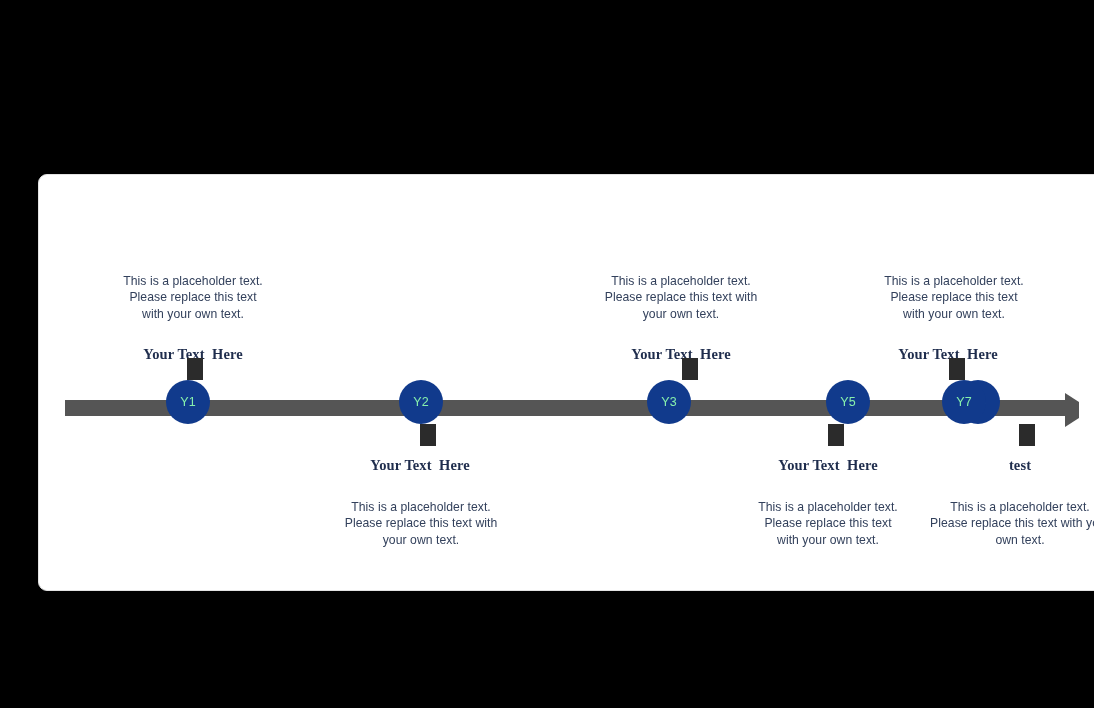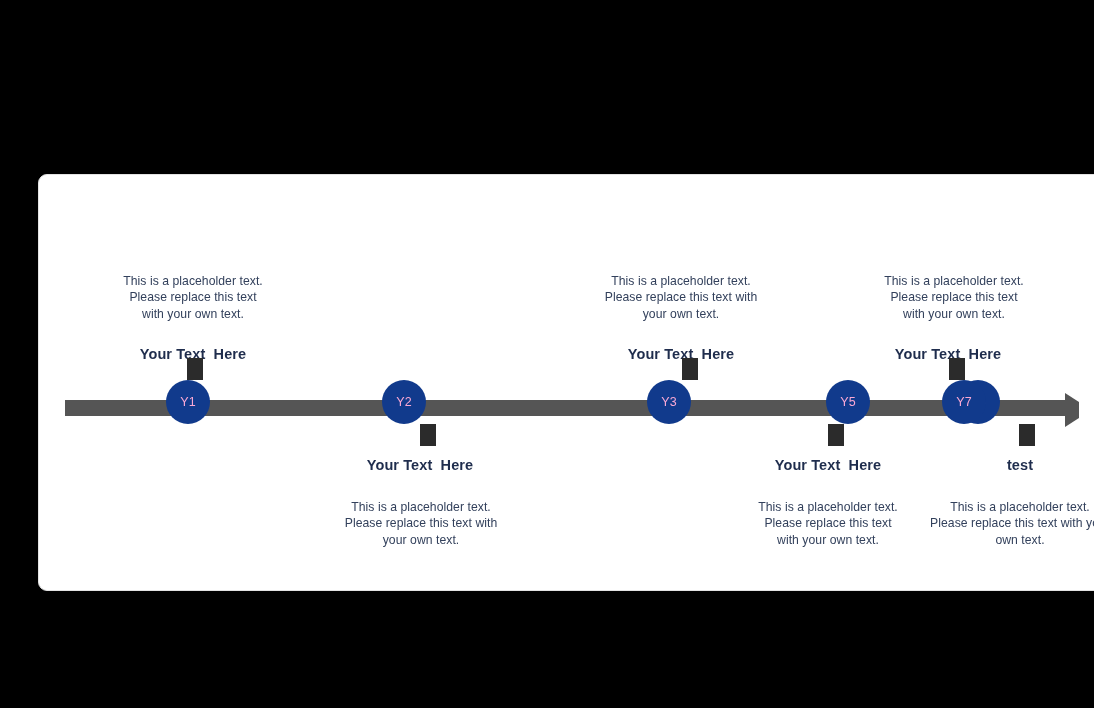--- a/index.html
+++ b/index.html
@@ -63,21 +63,21 @@
     border-left: 14px solid #555555;
   }
 
   
   .node {
     position: absolute;
     width: 44px;
     height: 44px;
     border-radius: 50%;
     background: #113a8c;
-    color: #f9a8d4;
+    color: #86efac;
     font-size: 12.5px;
     font-weight: 400;
     display: flex;
     align-items: center;
     justify-content: center;
     letter-spacing: 0.2px;
     top: 190px;
   }
 
   
@@ -89,20 +89,21 @@
 
   
   .title {
     position: absolute;
     font-size: 14.5px;
     font-weight: bold;
     color: #1f2d4d;
     text-align: center;
     white-space: pre;
     letter-spacing: 0.1px;
+    font-family: Liberation Serif, serif;
   }
 
   .desc {
     position: absolute;
     font-size: 12.2px;
     font-weight: 400;
     color: #33415c;
     text-align: center;
     line-height: 16.3px;
     letter-spacing: 0.05px;
@@ -119,21 +120,21 @@
       <div id="axis-line"></div>
       <div id="axis-arrow"></div>
 
       <div class="desc" style="left:59px; top:75px; width:160px;">This is a placeholder text. Please replace this text with your own text.</div>
       <div class="title" style="left:53px; top:148px; width:172px;">Your Text  Here</div>
       <div class="stem" style="left:133px; top:168px; height:22px;"></div>
       <div class="node" style="left:112px;">
         <span>Y1</span>
       </div>
 
-      <div class="node" style="left:328px;">
+      <div class="node" style="left:345px;">
         <span>Y2</span>
       </div>
       <div class="stem" style="left:366px; top:234px; height:22px;"></div>
       <div class="title" style="left:280px; top:259px; width:172px;">Your Text  Here</div>
       <div class="desc" style="left:278px; top:301px; width:178px;">This is a placeholder text. Please replace this text with your own text.</div>
 
       <div class="desc" style="left:538px; top:75px; width:178px;">This is a placeholder text. Please replace this text with your own text.</div>
       <div class="title" style="left:541px; top:148px; width:172px;">Your Text  Here</div>
       <div class="stem" style="left:628px; top:168px; height:22px;"></div>
       <div class="node" style="left:593px;">

